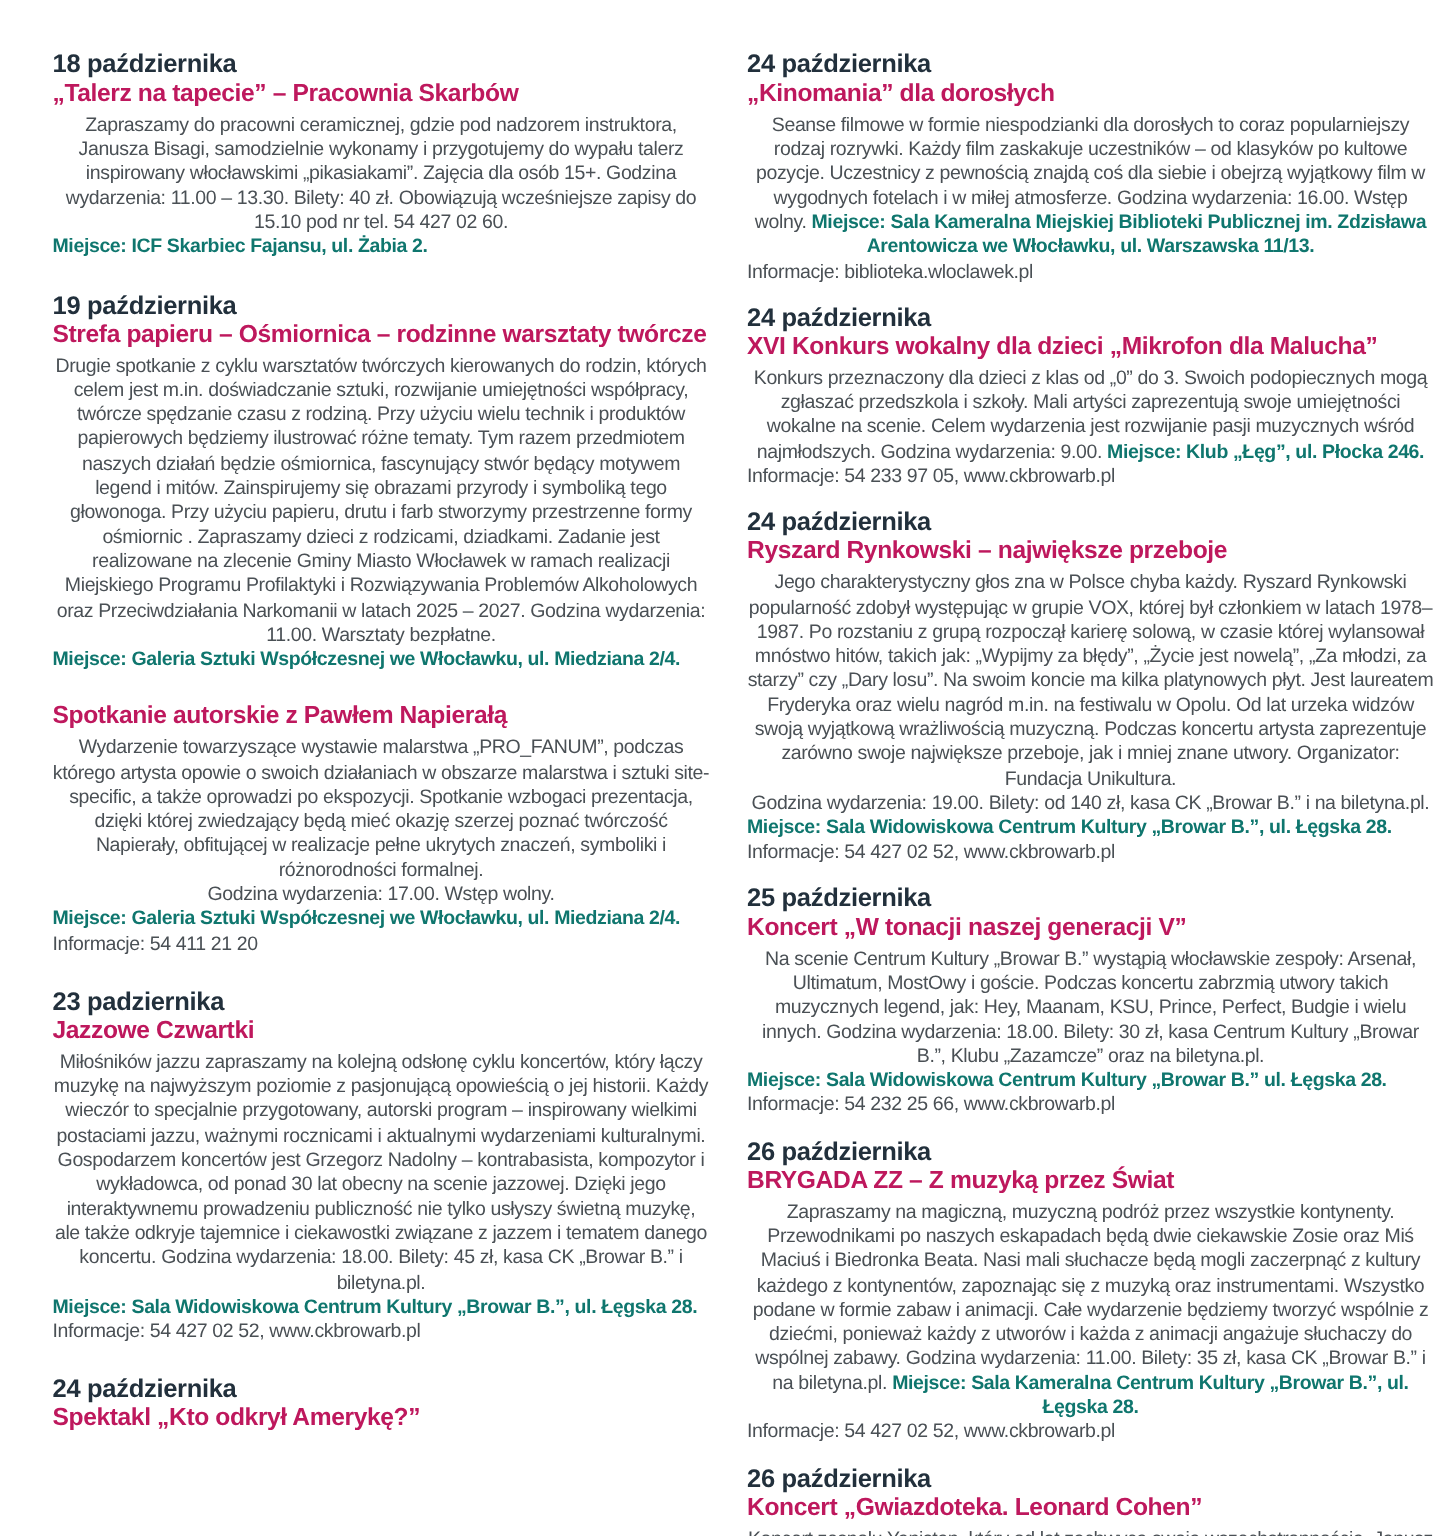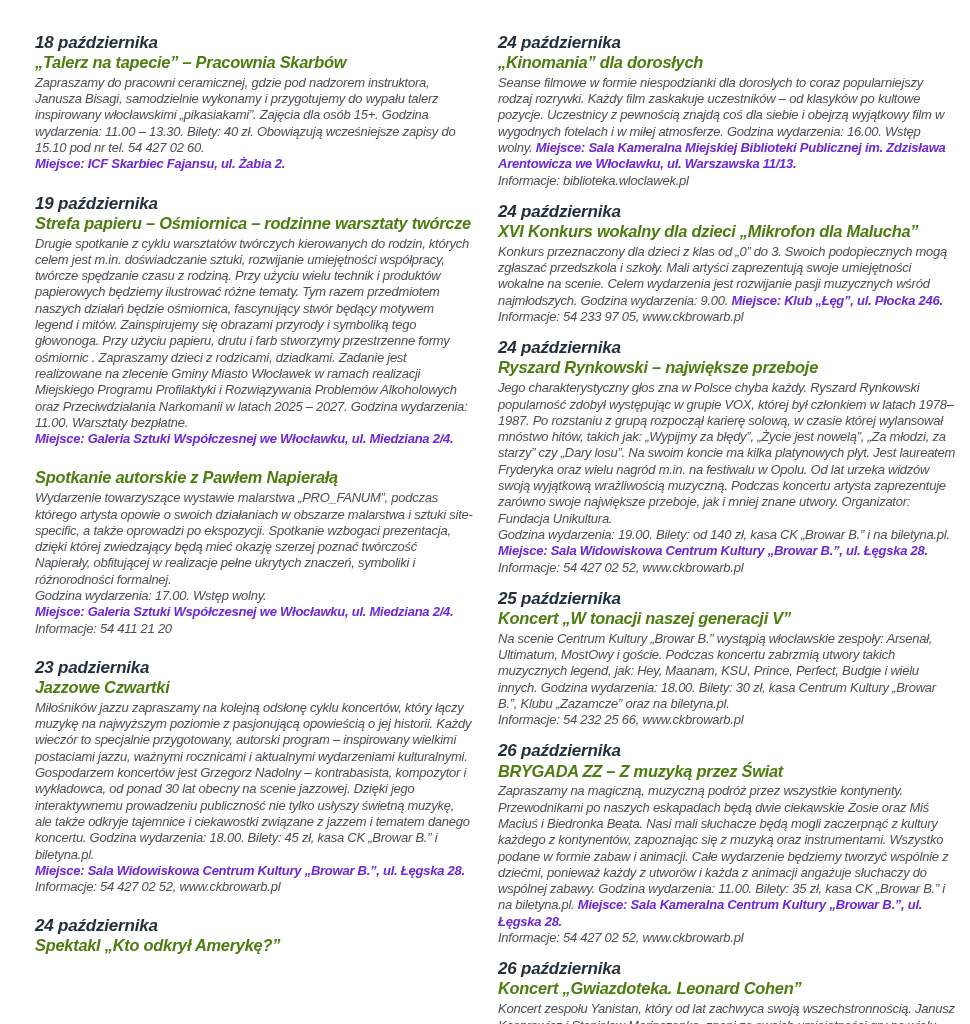--- a/index.html
+++ b/index.html
@@ -2,44 +2,44 @@
 <html lang="pl"><head>
 <meta charset="utf-8">
 <style>
   * { margin: 0; padding: 0; box-sizing: border-box; }
   html, body { background: #ffffff; }
   body {
     width: 970px; height: 1024px; overflow: hidden;
     font-family: "Liberation Sans", "DejaVu Sans", sans-serif;
     -webkit-font-smoothing: antialiased;
   }
-  .page { position: relative; width: 894px; height: 1024px; background: #ffffff; font-style: italic; }
+  .page { position: relative; width: 894px; height: 1024px; background: #ffffff; }
   .columns { display: flex; gap: 25px; padding: 33px 6px 0 35px; }
   .col { flex: 0 0 auto; }
   .col-left  { width: 438px; }
   .col-right { width: 458px; }
 
   .event { margin-bottom: 0; }
   .col-left  .event { margin-bottom: 21px; }
   .col-right .event { margin-bottom: 13px; }
 
   .date {
     font-size: 17px; font-weight: 700; color: #22303c;
     line-height: 1.12; letter-spacing: -0.2px;
   }
   .title {
-    font-size: 16.4px; font-weight: 700; color: #4d7c0f;
+    font-size: 16.4px; font-weight: 700; color: #be185d;
     line-height: 1.15; letter-spacing: -0.25px; margin: 1px 0 3px 0;
   }
   .body, .place, .info {
     font-size: 13px; line-height: 16.3px; color: #4a5055;
     letter-spacing: -0.25px;
   }
-  .body { white-space: pre-line; }
-  .place, .place-inline { font-weight: 700; color: #6d28d9; }
+  .body { white-space: pre-line; text-align: center; }
+  .place, .place-inline { font-weight: 700; color: #0f766e; }
   .place-inline { white-space: normal; }
 </style>
 </head>
 <body>
 
 <div class="page">
   <div class="columns">
 
     <div class="col col-left">
 
@@ -103,20 +103,21 @@
         <p class="body">Jego charakterystyczny głos zna w Polsce chyba każdy. Ryszard Rynkowski popularność zdobył występując w grupie VOX, której był członkiem w latach 1978–1987. Po rozstaniu z grupą rozpoczął karierę solową, w czasie której wylansował mnóstwo hitów, takich jak: „Wypijmy za błędy”, „Życie jest nowelą”, „Za młodzi, za starzy” czy „Dary losu”. Na swoim koncie ma kilka platynowych płyt. Jest laureatem Fryderyka oraz wielu nagród m.in. na festiwalu w Opolu. Od lat urzeka widzów swoją wyjątkową wrażliwością muzyczną. Podczas koncertu artysta zaprezentuje zarówno swoje największe przeboje, jak i mniej znane utwory. Organizator: Fundacja Unikultura.
 Godzina wydarzenia: 19.00. Bilety: od 140 zł, kasa CK „Browar B.” i na biletyna.pl.</p>
         <p class="place">Miejsce: Sala Widowiskowa Centrum Kultury „Browar B.”, ul. Łęgska 28.</p>
         <p class="info">Informacje: 54 427 02 52, www.ckbrowarb.pl</p>
       </article>
 
       <article class="event">
         <h2 class="date">25 października</h2>
         <h3 class="title">Koncert „W tonacji naszej generacji V”</h3>
         <p class="body">Na scenie Centrum Kultury „Browar B.” wystąpią włocławskie zespoły: Arsenał, Ultimatum, MostOwy i goście. Podczas koncertu zabrzmią utwory takich muzycznych legend, jak: Hey, Maanam, KSU, Prince, Perfect, Budgie i wielu innych. Godzina wydarzenia: 18.00. Bilety: 30 zł, kasa Centrum Kultury „Browar B.”, Klubu „Zazamcze” oraz na biletyna.pl.</p>
+        <p class="place">Miejsce: Sala Widowiskowa Centrum Kultury „Browar B.” ul. Łęgska 28.</p>
         <p class="info">Informacje: 54 232 25 66, www.ckbrowarb.pl</p>
       </article>
 
       <article class="event">
         <h2 class="date">26 października</h2>
         <h3 class="title">BRYGADA ZZ – Z muzyką przez Świat</h3>
         <p class="body"><span>Zapraszamy na magiczną, muzyczną podróż przez wszystkie kontynenty. Przewodnikami po naszych eskapadach będą dwie ciekawskie Zosie oraz Miś Maciuś i Biedronka Beata. Nasi mali słuchacze będą mogli zaczerpnąć z kultury każdego z kontynentów, zapoznając się z muzyką oraz instrumentami. Wszystko podane w formie zabaw i animacji. Całe wydarzenie będziemy tworzyć wspólnie z dziećmi, ponieważ każdy z utworów i każda z animacji angażuje słuchaczy do wspólnej zabawy. Godzina wydarzenia: 11.00. Bilety: 35 zł, kasa CK „Browar B.” i na biletyna.pl.</span> <strong class="place-inline">Miejsce: Sala Kameralna Centrum Kultury „Browar B.”, ul. Łęgska 28.</strong></p>
         <p class="info">Informacje: 54 427 02 52, www.ckbrowarb.pl</p>
       </article>
 

